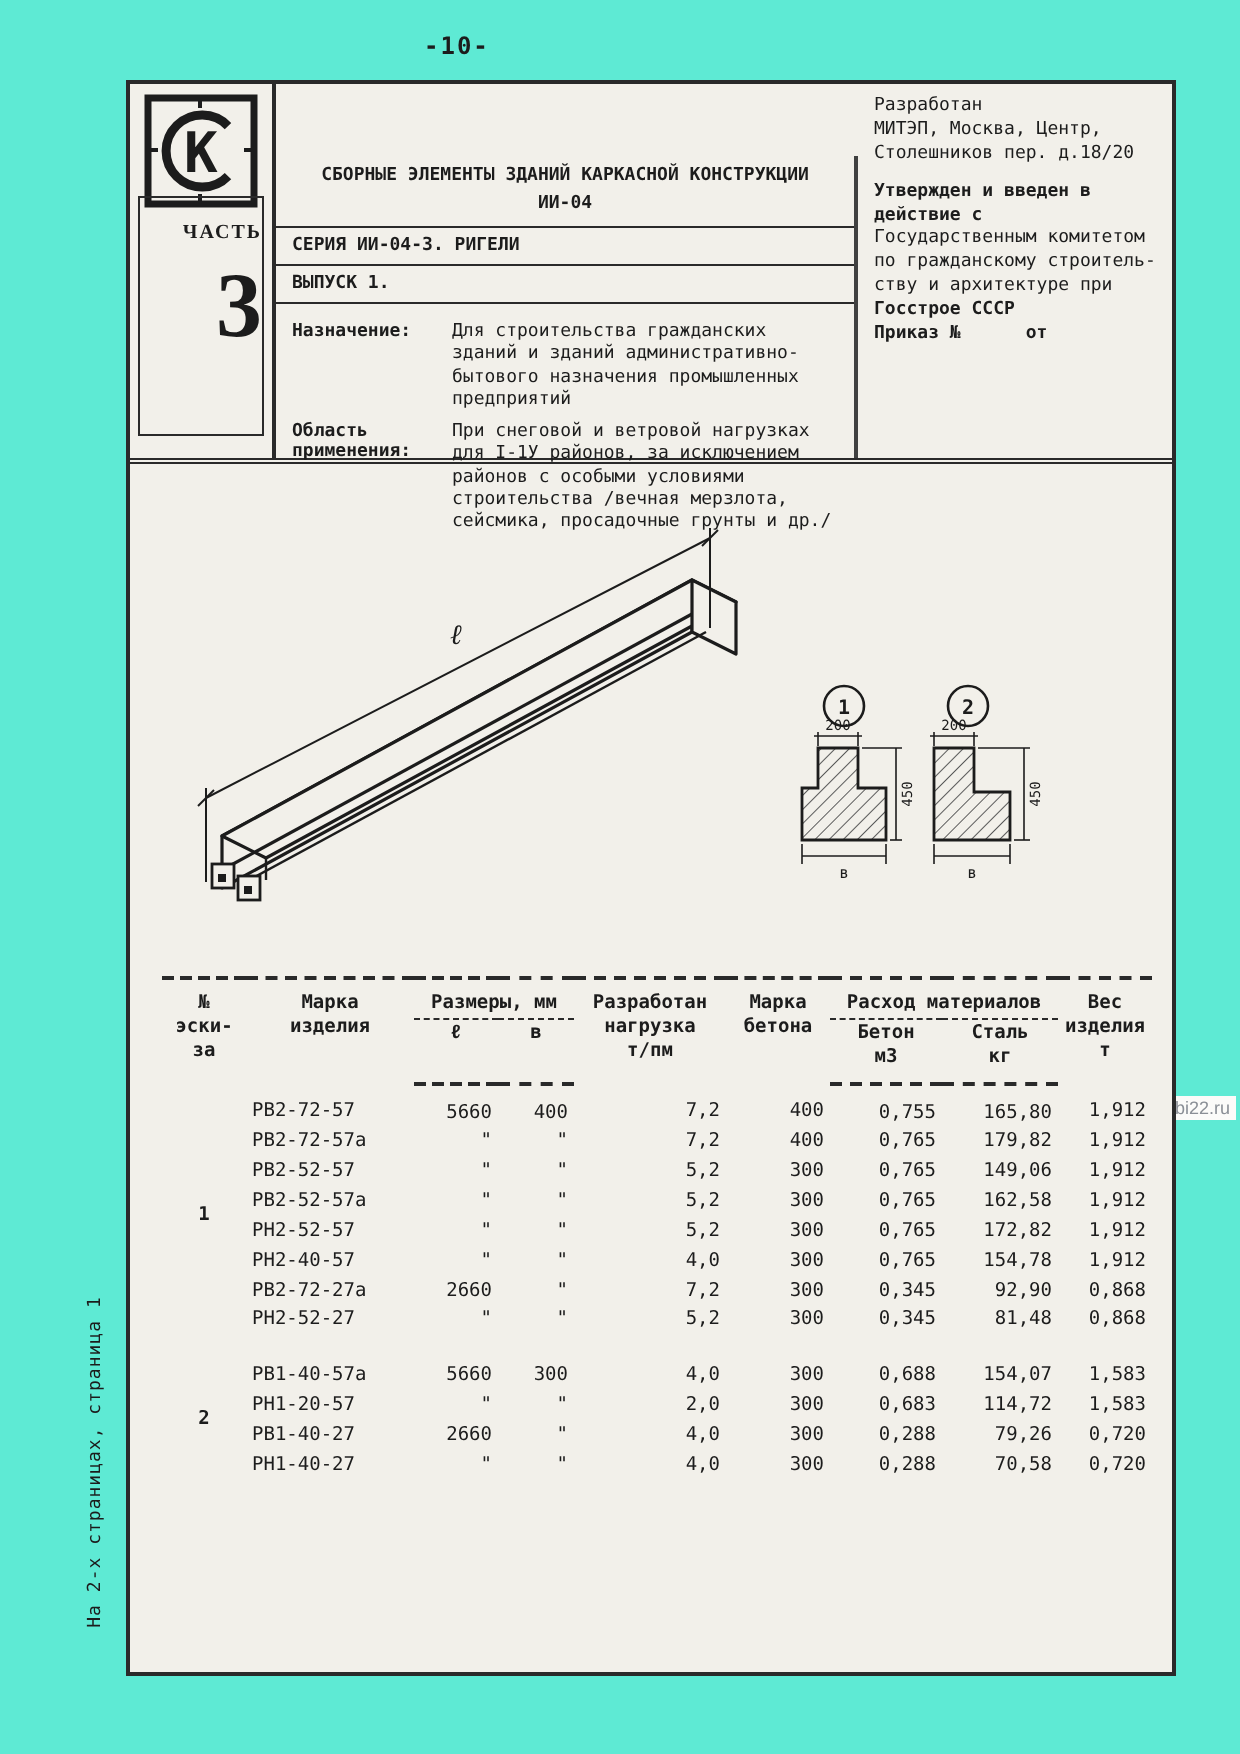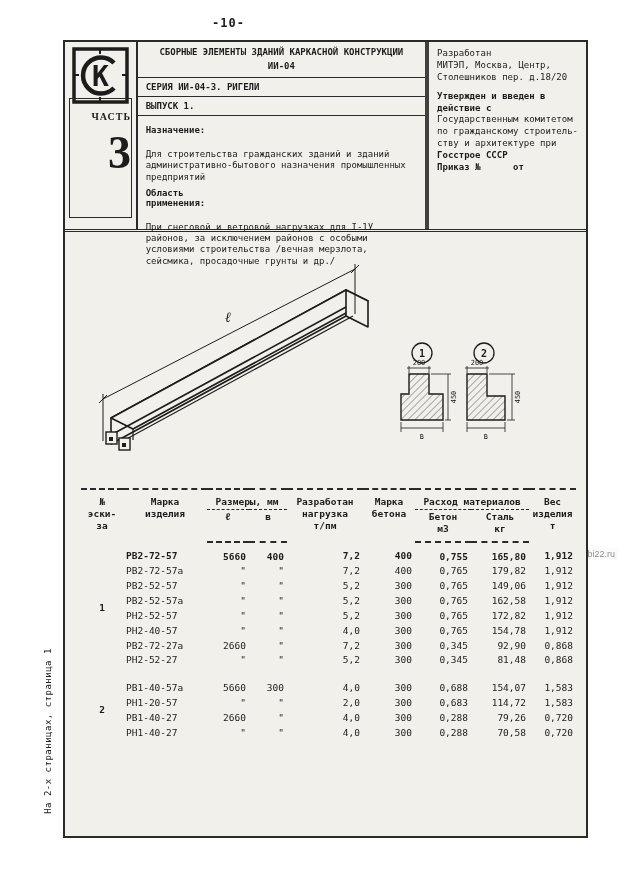--- a/index.html
+++ b/index.html
@@ -1,37 +1,37 @@
 <!DOCTYPE html>
 <html><head>
 <meta charset="utf-8">
 <style>
   html,body{margin:0;padding:0;background:#e7e5df;}
   .sheet{
     position:relative;width:620px;height:877px;margin:0 auto;
-    background:#ffffff;
+    background:#5eead4;
     font-family:"DejaVu Sans Mono","Liberation Mono",monospace;
     color:#1c1c1c;overflow:hidden;
   }
   .page-num{position:absolute;top:16px;left:212px;font-size:12px;font-weight:bold;letter-spacing:1px;}
   .mainbox{position:absolute;left:63px;top:40px;width:521px;height:794px;border:2px solid #2a2a2a;background:#f2f0ea;}
   
   .hdr{display:flex;border-bottom:3px double #2a2a2a;height:187px;}
   .hdr-left{width:71px;border-right:2px solid #2a2a2a;position:relative;}
   .logo-wrap{position:absolute;left:7px;top:5px;}
   .part-box{position:absolute;left:4px;top:56px;width:61px;height:118px;border:1px solid #2a2a2a;text-align:right;font-family:Liberation Serif, serif;}
   .part-label{font-size:10px;font-weight:bold;margin-top:12px;letter-spacing:1px;}
   .part-number{font-size:46px;font-weight:bold;line-height:1.1;margin-top:6px;}
-  .hdr-mid{width:289px;border-right:4px solid #404040;font-size:9px;}
+  .hdr-mid{width:289px;border-right:2px solid #404040;font-size:9px;margin-top:36px;}
   .hm-row{border-bottom:1px solid #2a2a2a;padding:4px 8px;}
   .hm-row:last-child{border-bottom:none;}
   .t-center{text-align:center;font-weight:bold;}
   .hm-title{font-size:9px;line-height:1.5;}
   .issue-line{display:flex;gap:6px;font-weight:bold;}
-  .def-row{display:flex;gap:14px;margin-top:5px;flex-direction:column;}
+  .def-row{display:flex;gap:2px;margin-top:5px;}
   .def-label{width:78px;flex:none;font-weight:bold;}
   .def-text{flex:1;line-height:1.25;}
   .hdr-right{flex:1;font-size:9px;}
   .pass-top{border-bottom:2px solid #2a2a2a;padding:6px 10px 4px 24px;line-height:1.7;font-weight:bold;}
   .pass-bottom{padding:6px 8px;line-height:1.32;}
   .pb-line{white-space:pre;}
   .pb-bold{font-weight:bold;}
   .pb-gap{height:7px;}
   
   .draw{position:relative;height:248px;}
@@ -44,21 +44,21 @@
   table.data{border-collapse:collapse;width:495px;font-size:9.5px;}
   table.data th{font-weight:bold;padding:1px 2px;vertical-align:top;text-align:center;white-space:pre-line;line-height:1.25;}
   table.data td{padding:1px 3px;line-height:1.35;}
   thead tr.h-top th{border-top:2px dashed #2a2a2a;padding-top:6px;}
   thead tr.h-bot th{border-bottom:2px dashed #2a2a2a;padding-bottom:6px;}
   .grp-hdr{border-bottom:1px dashed #2a2a2a;}
   td.pos{text-align:center;vertical-align:middle;font-weight:bold;}
   td.c0{text-align:left;}
   td.c1,td.c2,td.c3,td.c4,td.c5{text-align:right;}
   td.c6,td.c7{text-align:right;}
-  tr.first-data td{padding-top:8px;font-weight:bold;}
+  tr.first-data td{padding-top:8px;}
   tr.group-start td{padding-top:14px;}
   
   .side-note{
     position:absolute;left:-62px;top:726px;font-size:9px;letter-spacing:.5px;
     transform:rotate(-90deg);transform-origin:center;width:220px;text-align:center;
   }
   .watermark{
     position:absolute;right:2px;top:548px;font-size:9px;color:#8a8f96;
     background:#fbfbf9;padding:1px 3px;font-family:"Liberation Sans",sans-serif;
   }

